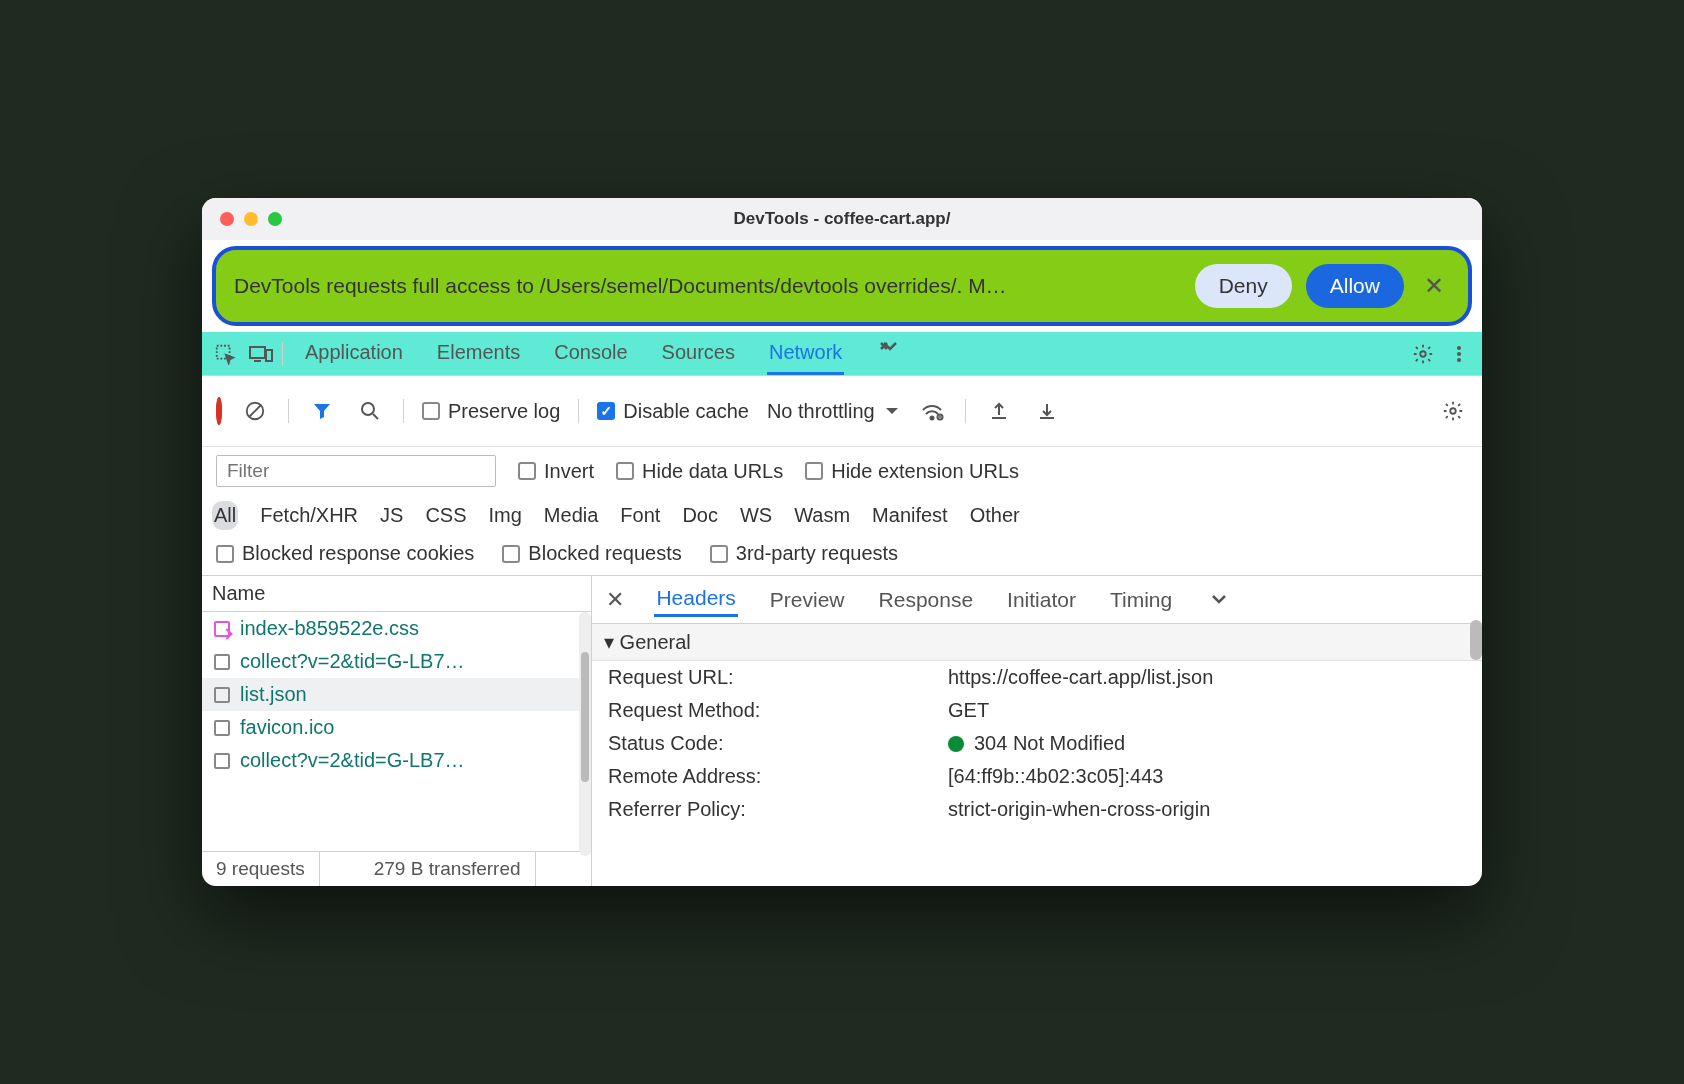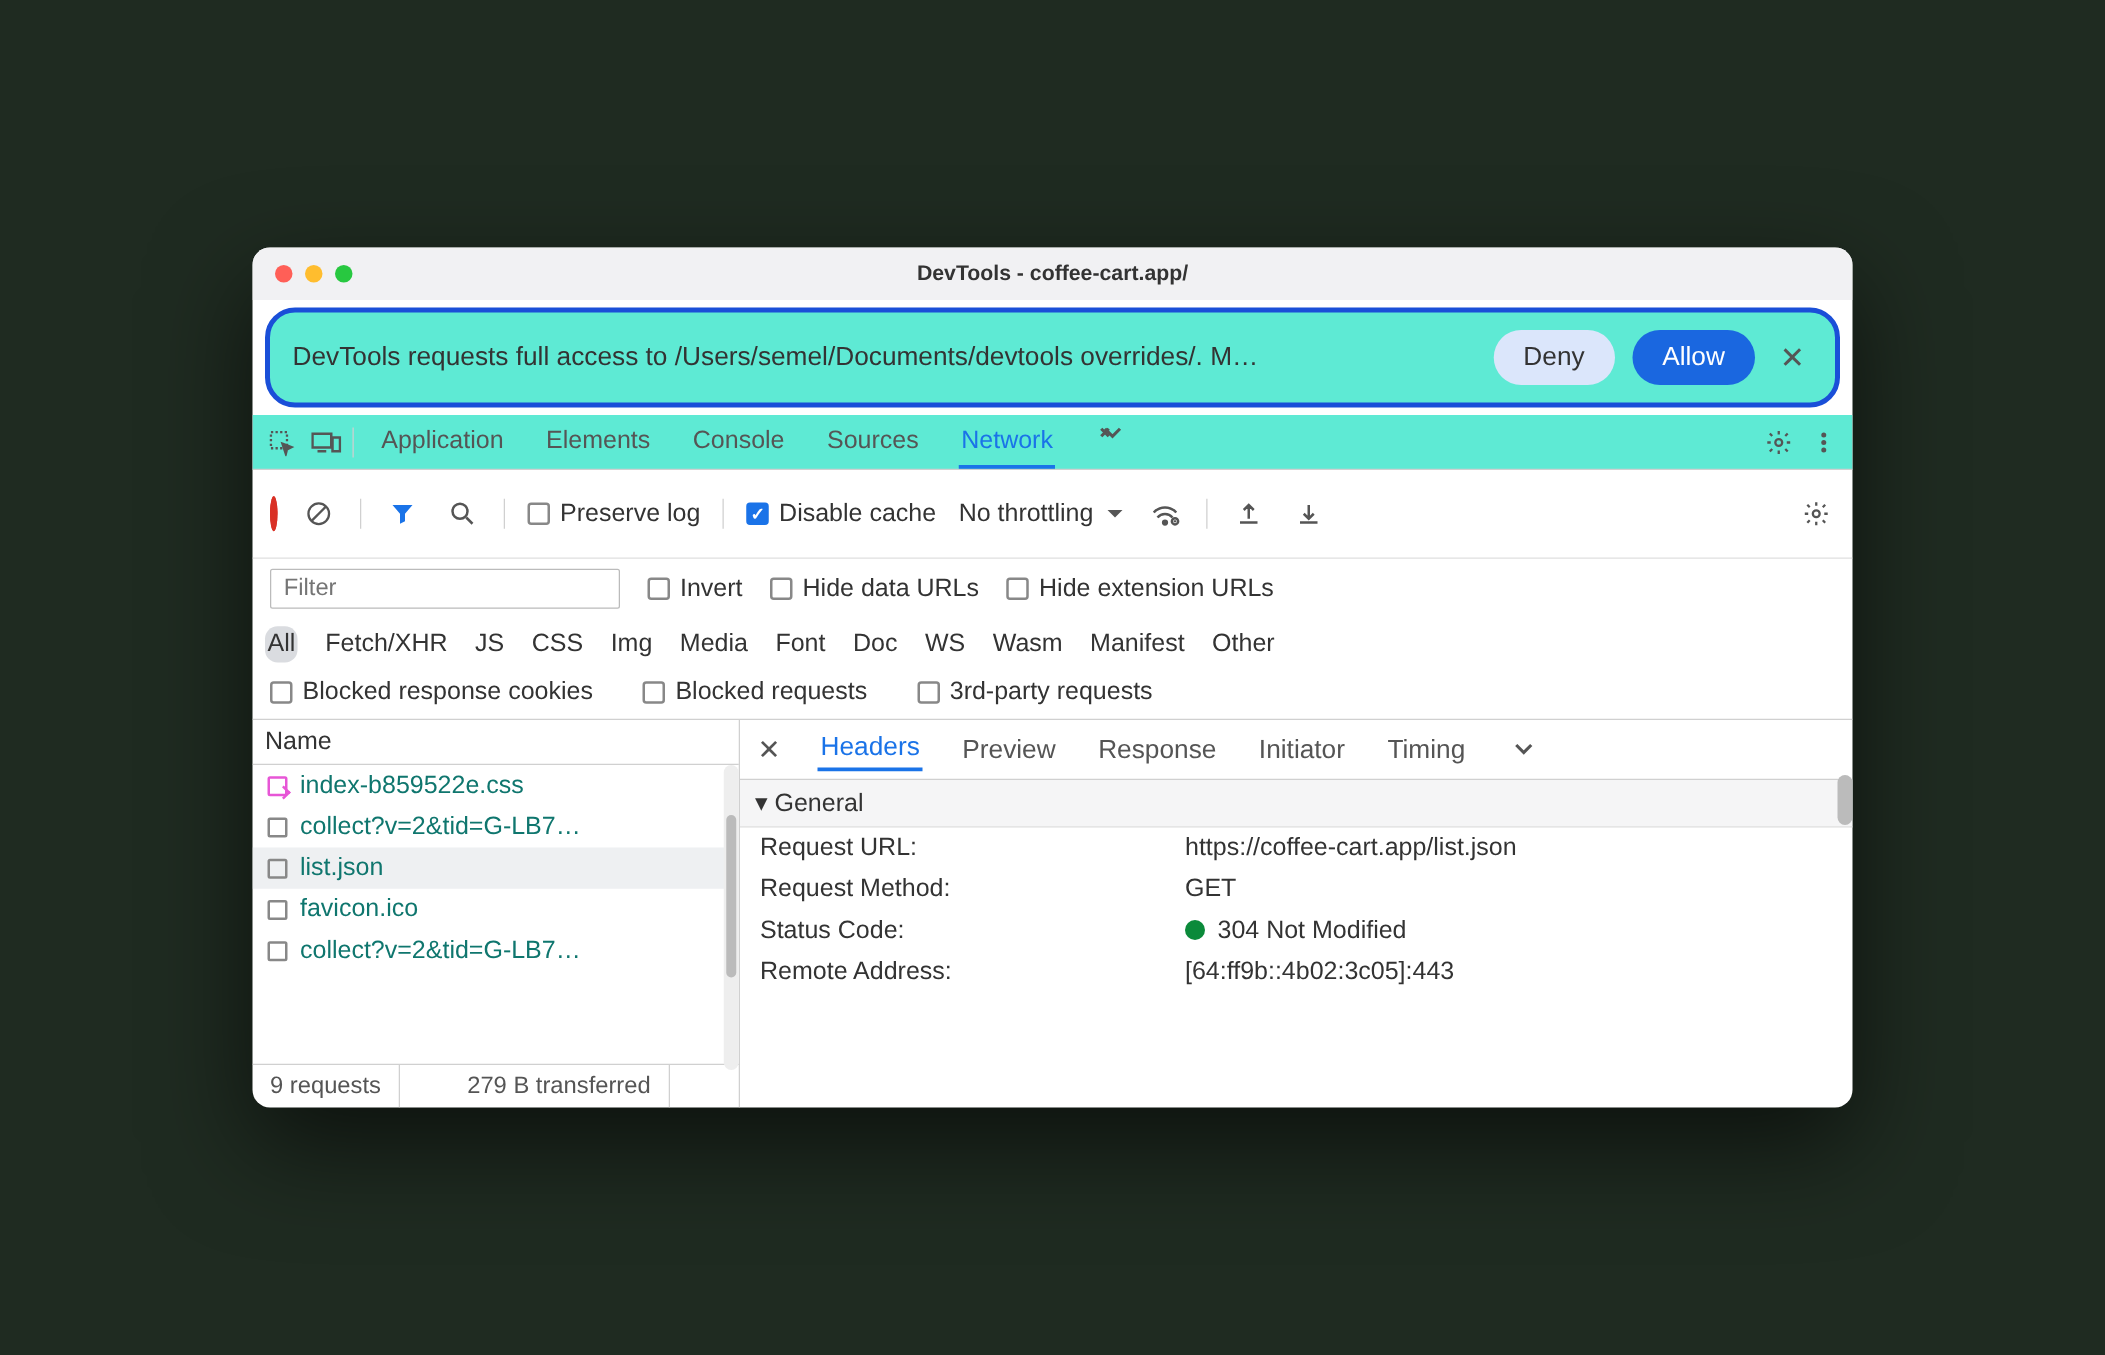--- a/index.html
+++ b/index.html
@@ -40,21 +40,21 @@
   text-align: center;
   font-size: 17px;
   font-weight: 600;
   color: #333;
   pointer-events: none;
 }
 .alert-bar {
   margin: 6px 10px 6px 10px;
   border: 4px solid #1a4fd8;
   border-radius: 24px;
-  background: #5eead4;
+  background: #84cc16;
   display: flex;
   align-items: center;
   padding: 14px 18px;
   gap: 14px;
 }
 .alert-text {
   flex: 1;
   font-size: 21px;
   color: #333;
   white-space: nowrap;
@@ -161,21 +161,21 @@
 }
 .pill {
   background: #dadce0;
   border-radius: 10px;
   padding: 3px 2px;
 }
 .options-row {
   display: flex;
   align-items: center;
   padding: 6px 14px 10px 14px;
-  gap: 40px;
+  gap: 28px;
   font-size: 20px;
   color: #333;
   border-bottom: 1px solid #d0d0d0;
 }
 
 .content {
   display: flex;
   height: 310px;
 }
 .name-col {
@@ -528,17 +528,21 @@
           <span>GET</span>
         </div>
       <div class="kv">
           <span class="k">Status Code:</span>
           <span><span class="status-dot"></span><span>304 Not Modified</span></span>
         </div>
       <div class="kv">
           <span class="k">Remote Address:</span>
           <span>[64:ff9b::4b02:3c05]:443</span>
         </div>
+      <div class="kv">
+          <span class="k">Referrer Policy:</span>
+          <span>strict-origin-when-cross-origin</span>
+        </div>
       <div class="detail-scroll"></div>
     </div>
   </div>
 
 </div>
 
 </body></html>

